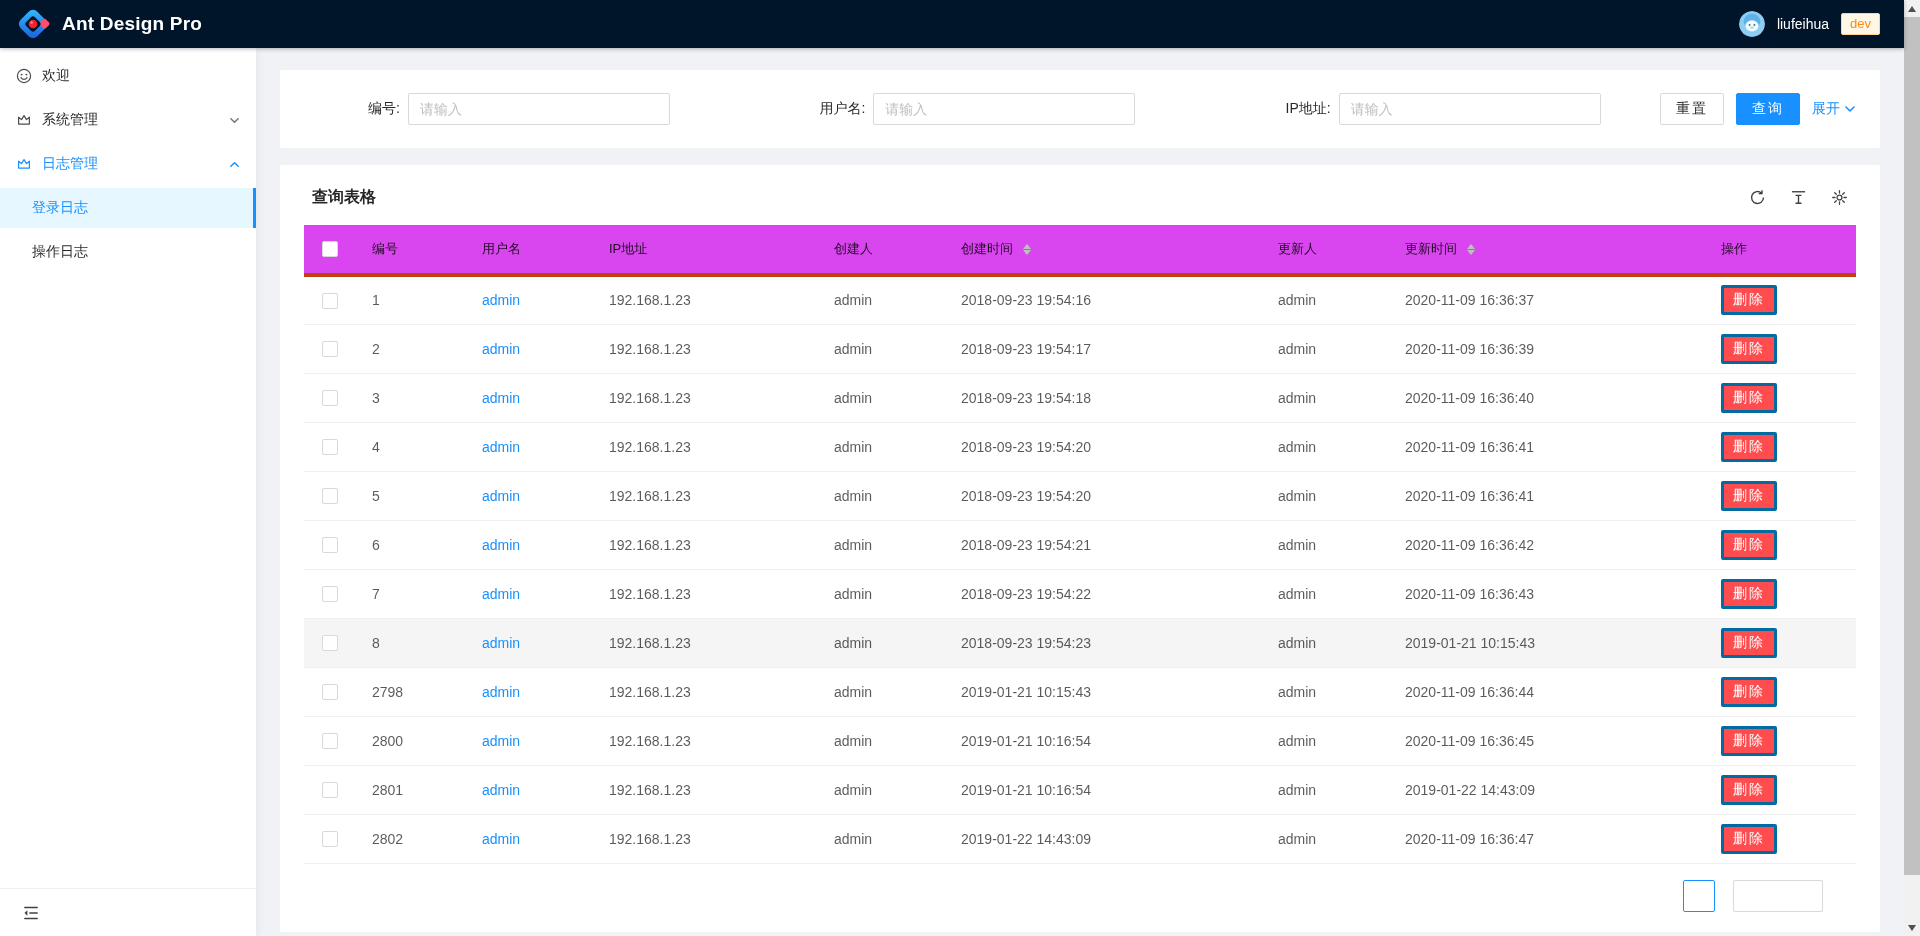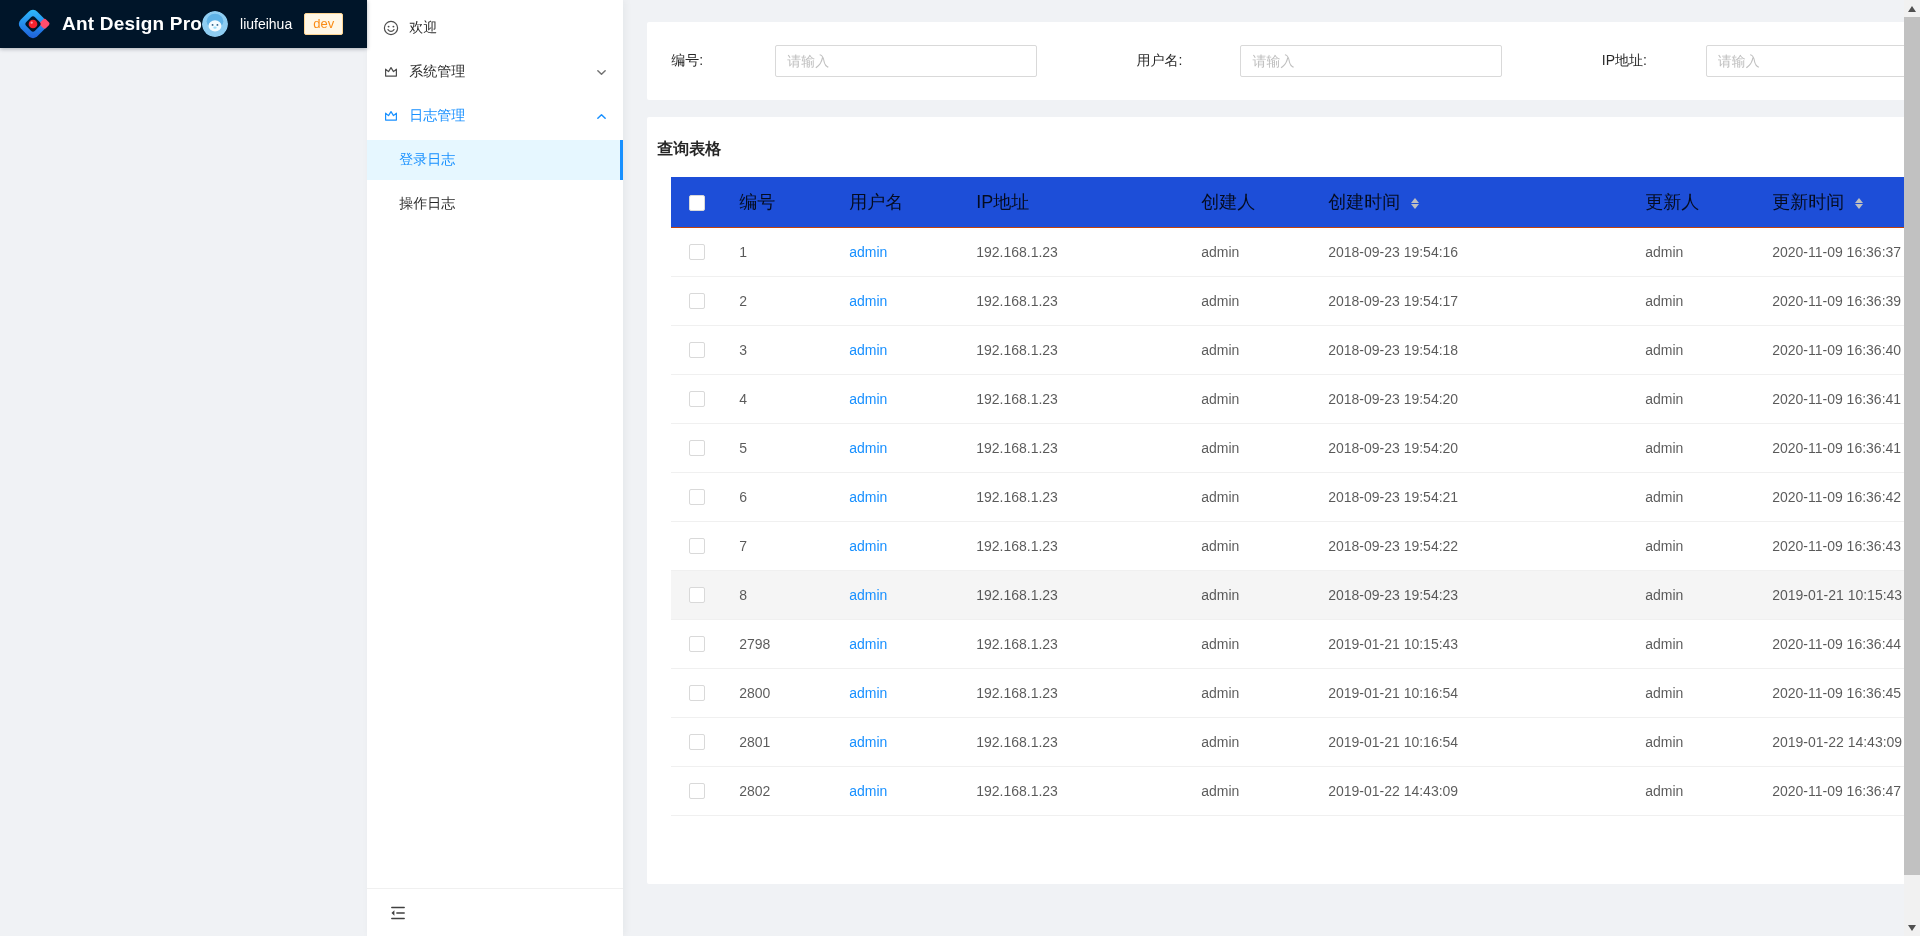--- a/index.html
+++ b/index.html
@@ -4,21 +4,21 @@
 <style>
   * { margin:0; padding:0; box-sizing:border-box; }
   html,body { width:1920px; height:936px; overflow:hidden; }
   body {
     font-family:"Liberation Sans","DejaVu Sans",sans-serif;
     background:#f0f2f5;
     color:rgba(0,0,0,.65);
     font-size:14px;
     position:relative;
   }
-  .page { width:1904px; height:936px; display:flex; flex-direction:row; }
+  .page { width:1904px; height:936px; display:flex; flex-direction:column; }
 
   
   .topbar {
     height:48px; background:#001529; display:flex; align-items:center;
     justify-content:space-between; padding:0 24px 0 16px; flex:none;
     position:relative; z-index:10; box-shadow:0 1px 4px rgba(0,21,41,.3);
   }
   .brand { display:flex; align-items:center; gap:12px; }
   .brand-title { color:#fff; font-size:19px; font-weight:700; letter-spacing:.2px; }
   .topbar-right { display:flex; align-items:center; gap:12px; }
@@ -59,48 +59,48 @@
 
   
   .main { flex:1; padding:22px 24px; min-width:0; overflow:hidden; }
 
   .card { background:#fff; border-radius:2px; }
 
   
   .search-card { height:78px; display:flex; align-items:center; padding:0 24px; }
   .filter-group { display:flex; align-items:center; flex:1; max-width:420px; }
   .filter-group + .filter-group { margin-left:60px; }
-  .filter-label { width:104px; padding-right:8px; color:rgba(0,0,0,.85); white-space:nowrap; }
+  .filter-label { width:104px; text-align:right; padding-right:8px; color:rgba(0,0,0,.85); white-space:nowrap; }
   .filter-input {
     flex:1; max-width:262px; height:32px; border:1px solid #d9d9d9; border-radius:2px;
     padding:0 11px; font-size:14px; color:rgba(0,0,0,.65); outline:none;
     font-family:"Liberation Sans","DejaVu Sans",sans-serif;
   }
   .filter-input::placeholder { color:#bfbfbf; }
   .filter-actions { margin-left:auto; display:flex; align-items:center; gap:12px; padding-left:20px; }
   .btn {
     height:32px; padding:0 15px; border-radius:2px; font-size:14px; letter-spacing:2px;
     cursor:pointer; border:1px solid #d9d9d9; background:#fff; color:rgba(0,0,0,.85);
     font-family:"Liberation Sans","DejaVu Sans",sans-serif;
   }
   .btn-primary { background:#1890ff; border-color:#1890ff; color:#fff; }
   .expand-link { color:#1890ff; cursor:pointer; display:inline-flex; align-items:center; gap:4px; font-size:14px; }
 
   
   .table-card { margin-top:17px; padding-bottom:20px; }
-  .table-titlebar { display:flex; align-items:center; padding:20px 10px 16px; }
+  .table-titlebar { display:flex; align-items:center; padding:20px 32px 16px; }
   .table-title { font-size:16px; font-weight:600; color:rgba(0,0,0,.85); line-height:24px; }
   .table-tools { margin-left:auto; display:flex; align-items:center; gap:24px; }
   .tool-icon { width:17px; height:17px; color:rgba(0,0,0,.75); cursor:pointer; display:inline-flex; }
 
   table { width:1552px; margin:0 24px; border-collapse:collapse; table-layout:fixed; }
   thead th {
-    background:#1d4ed8; height:50px; text-align:left; font-weight:500;
-    color:rgba(0,0,0,.85); padding:0 16px; font-size:18px;
-    border-bottom:1px solid #c2410c; white-space:nowrap;
+    background:#d946ef; height:50px; text-align:left; font-weight:500;
+    color:rgba(0,0,0,.85); padding:0 16px; font-size:13px;
+    border-bottom:4px solid #c2410c; white-space:nowrap;
   }
   tbody td {
     height:49px; padding:0 16px; border-bottom:1px solid #f0f0f0;
     color:rgba(0,0,0,.65); font-size:14px; white-space:nowrap; overflow:hidden;
   }
   tbody tr.row-hover td { background:#f5f5f5; }
   .cell-check { padding:0 !important; text-align:center; }
   .checkbox {
     display:inline-block; width:16px; height:16px; background:#fff;
     border:1px solid #d9d9d9; border-radius:2px; vertical-align:middle; cursor:pointer;

